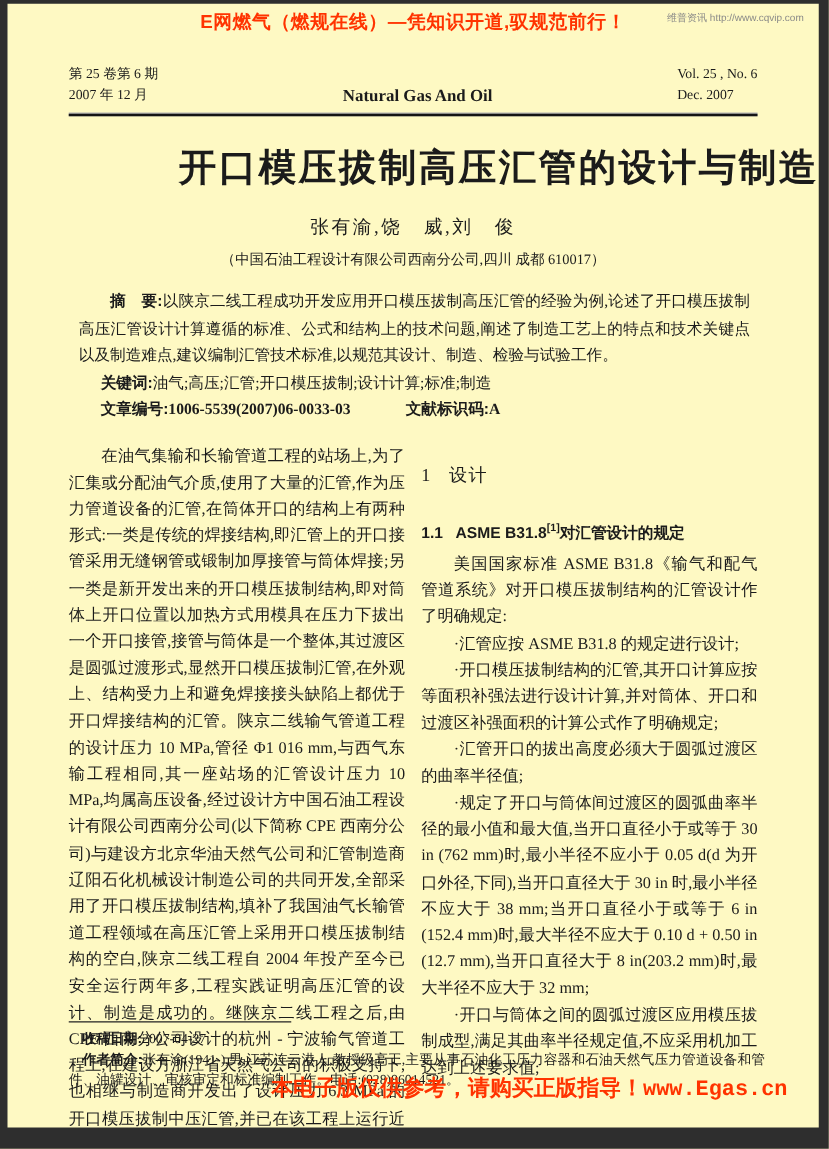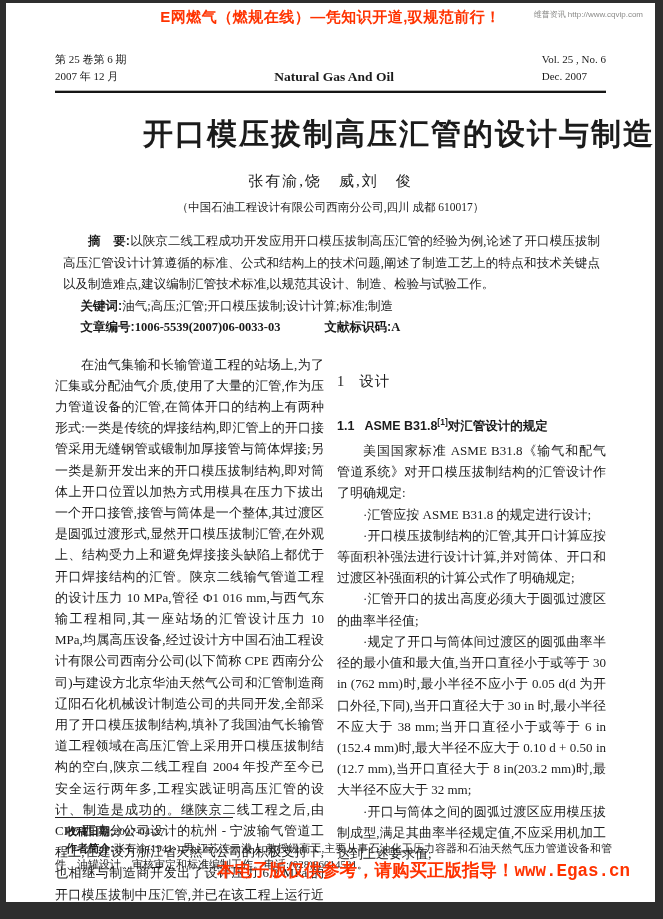--- a/index.html
+++ b/index.html
@@ -7,21 +7,21 @@
   body {
     background:#2e2e2e;
     font-family:"Liberation Serif","DejaVu Serif",serif;
     color:#1b1b1b;
     position:relative;
     overflow:hidden;
   }
   .page {
     position:absolute; left:6px; top:3px;
     width:649px; height:899px;
-    background:#ffffff;
+    background:#fef9c3;
     overflow:hidden;
   }
   
   .top-banner {
     margin-top:5px;
     text-align:center;
     font-family:"Liberation Sans","DejaVu Sans",sans-serif;
     font-weight:bold;
     font-size:15px;
     color:#ff3300;

